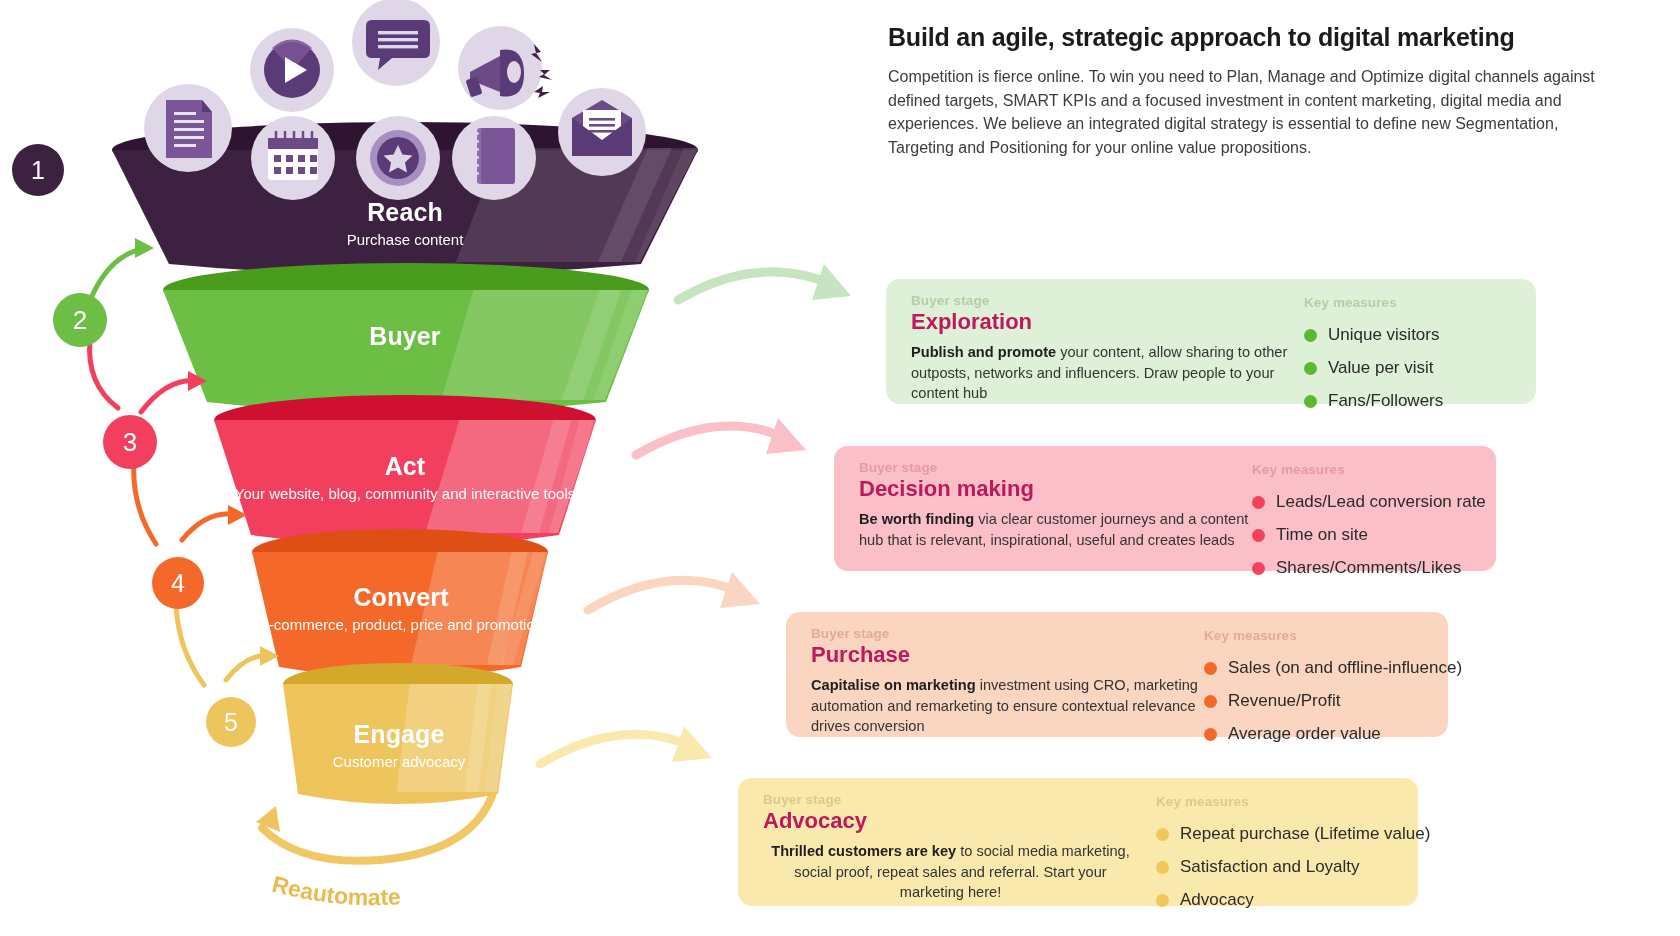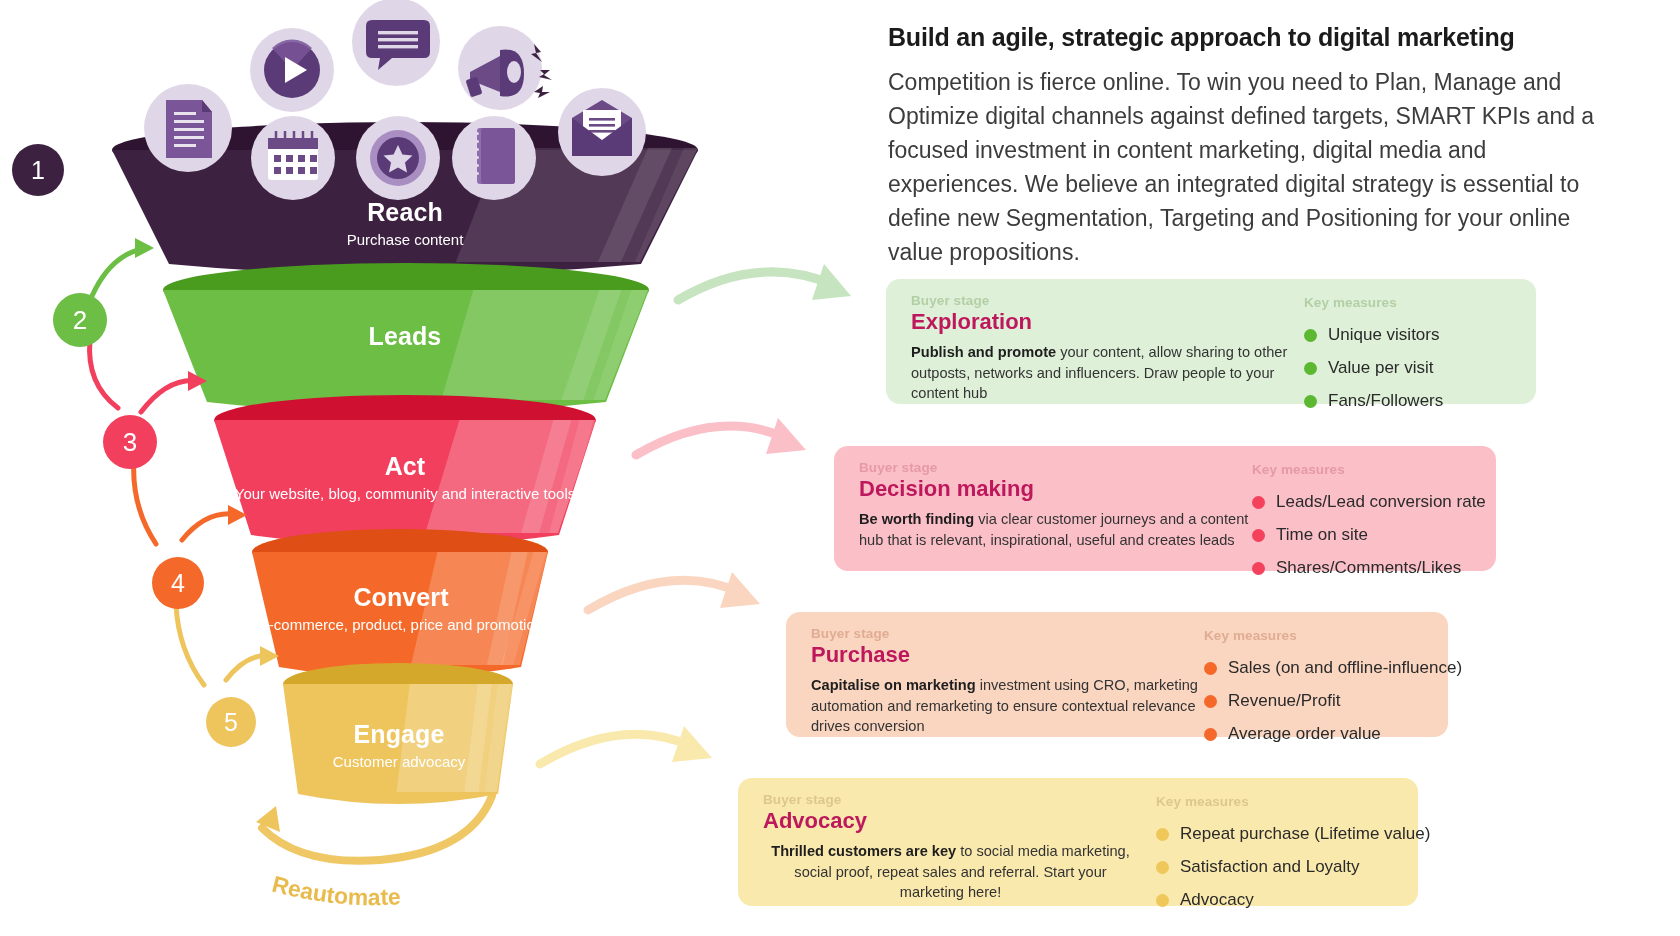--- a/index.html
+++ b/index.html
@@ -11,21 +11,21 @@
   }
   #stage { position: relative; width: 1680px; height: 936px; }
 
   
   #header { position: absolute; left: 888px; top: 22px; width: 720px; }
   #header .title {
     font-size: 25px; font-weight: bold; color: #1b1b1b;
     letter-spacing: -0.2px; line-height: 1.2;
   }
   #header .body {
-    margin-top: 13px; font-size: 23px; color: #3c3c3c; line-height: 1.48;
+    margin-top: 13px; font-size: 16px; color: #3c3c3c; line-height: 1.48;
   }
 
   
   #funnel-svg { position: absolute; left: 0; top: 0; }
 
   
   .fn-label { position: absolute; text-align: center; color: #ffffff; pointer-events: none; }
   .fn-label .t { font-size: 25px; font-weight: bold; letter-spacing: 0.1px; }
   .fn-label .s { font-size: 15px; line-height: 1.25; margin-top: 4px; }
 
@@ -279,21 +279,21 @@
       <path d="M540,764 Q624,714 696,748" stroke="#fae9ad" stroke-width="9" stroke-linecap="round"></path>
       <path d="M684,726 L712,758 L672,762 Z" fill="#fae9ad"></path>
     </g>
   </svg>
 
   <div class="fn-label" style="left:230px; top:198px; width:350px;">
     <div class="t">Reach</div>
     <div class="s">Purchase content</div>
   </div>
   <div class="fn-label" style="left:230px; top:322px; width:350px;">
-    <div class="t">Leads</div>
+    <div class="t">Buyer</div>
   </div>
   <div class="fn-label" style="left:226px; top:583px; width:350px;">
     <div class="t">Convert</div>
     <div class="s">E-commerce, product, price and promotion</div>
   </div>
   <div class="fn-label" style="left:230px; top:452px; width:350px;">
     <div class="t">Act</div>
     <div class="s">Your website, blog, community and interactive tools</div>
   </div>
   <div class="fn-label" style="left:224px; top:720px; width:350px;">

